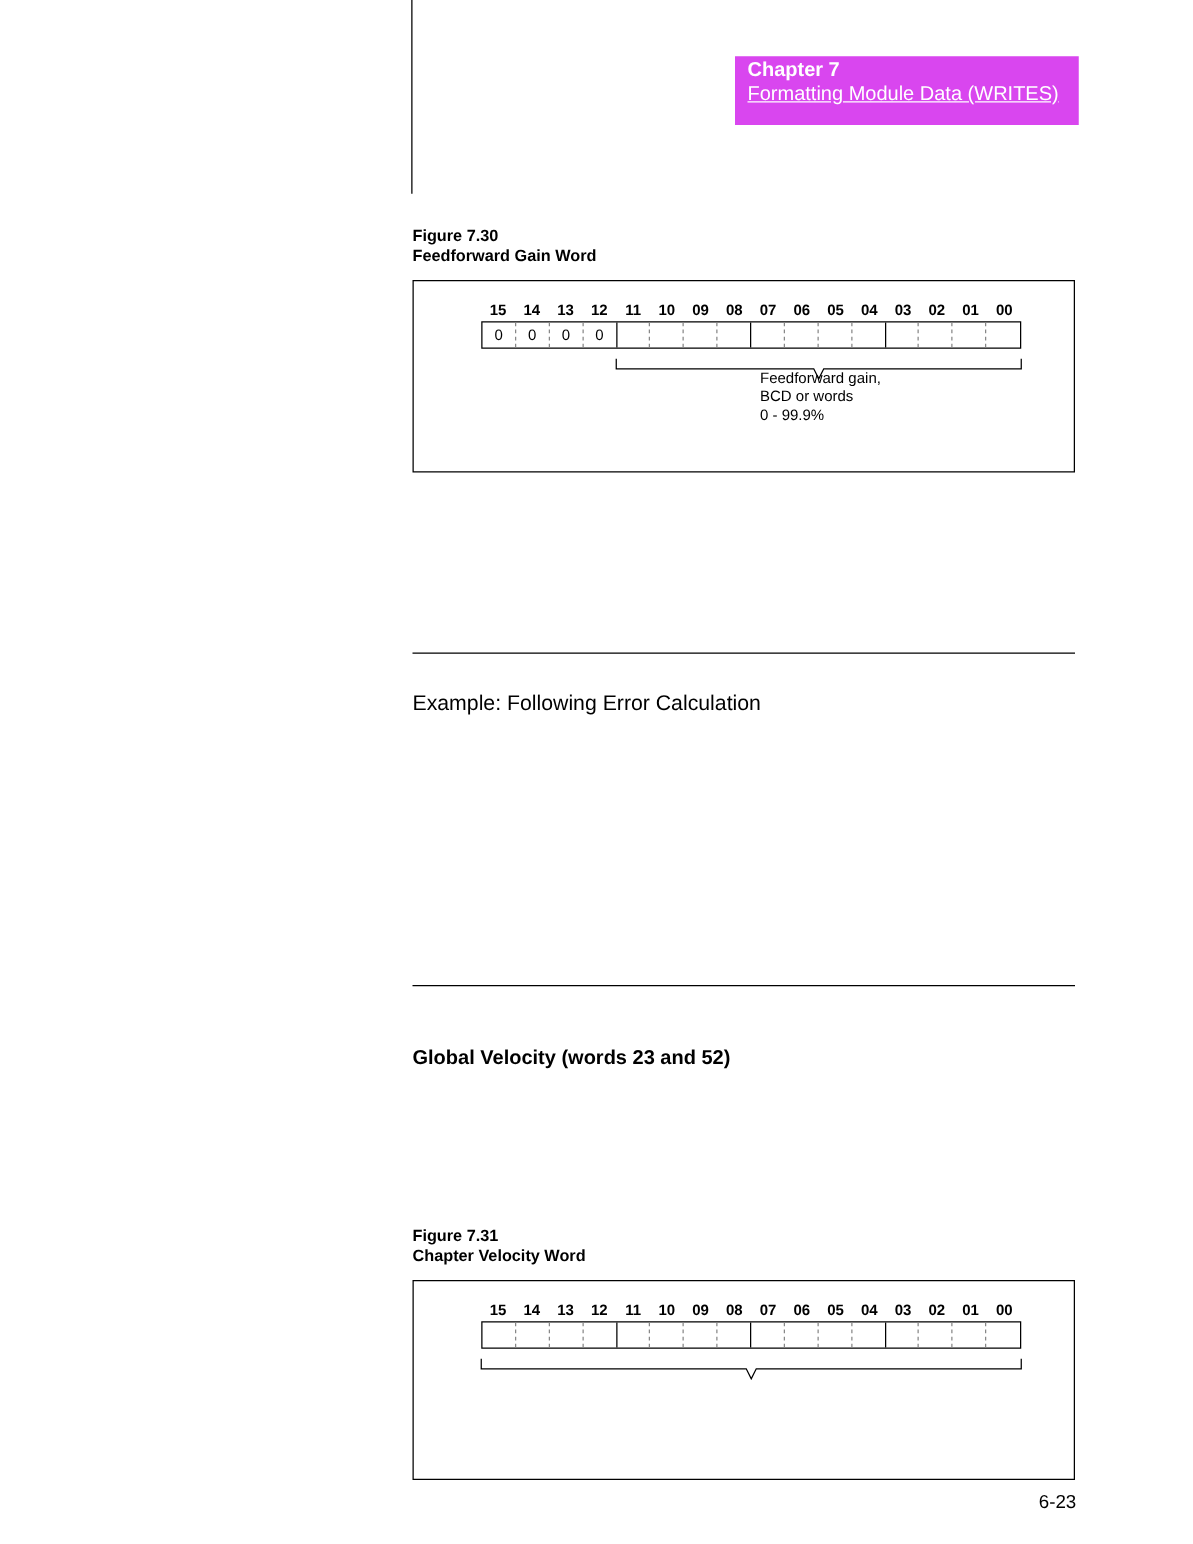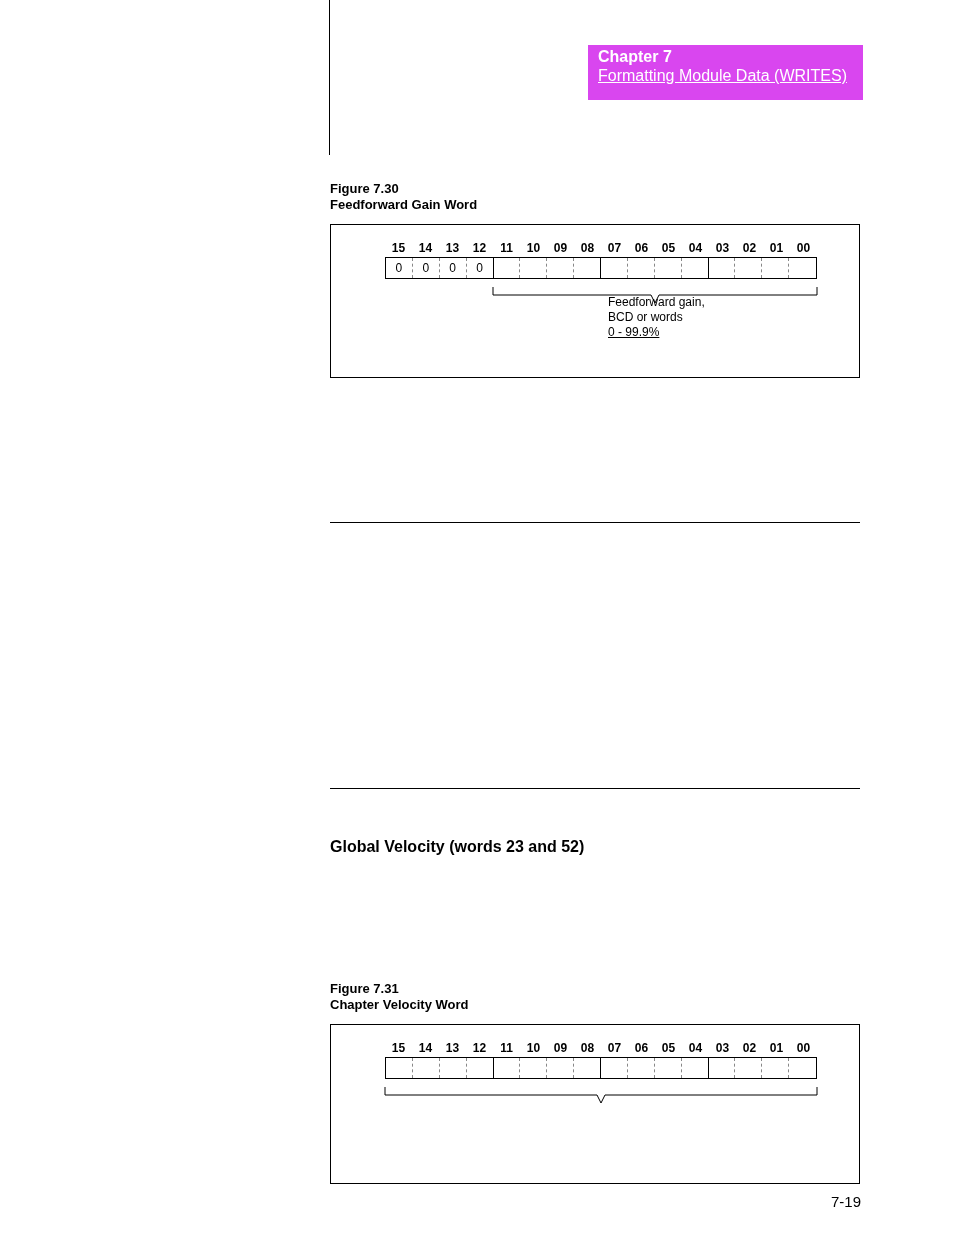--- a/index.html
+++ b/index.html
@@ -204,25 +204,26 @@
       <div class="cell"></div>
     </div>
 
     <svg class="svg-overlay" width="530" height="154">
 
       <path d="M 162 62 L 162 70 L 320 70 L 324 78 L 328 70 L 486 70 L 486 62" fill="none" stroke="#000" stroke-width="1"></path>
     </svg>
     <div class="annot" style="left:254px; top:70px;margin-left:23px;">
       <div>Feedforward gain,</div>
       <div>BCD or words</div>
-      <div style="text-decoration: underline;">0 - 99.9%</div>
+      <div style="">0 - 99.9%</div>
     </div>
   </div>
 
   <div class="hr hr1"></div>
+  <div class="example-text">Example: Following Error Calculation</div>
   <div class="hr hr2"></div>
 
   <div class="section-heading">Global Velocity (words 23 and 52)</div>
 
   <div class="fig-caption fig2-cap">
     <div>Figure 7.31</div>
     <div>Chapter Velocity Word</div>
   </div>
 
   <div class="diagram diag2">
@@ -262,14 +263,14 @@
       <div class="cell sep-dash"></div>
       <div class="cell"></div>
     </div>
 
     <svg class="svg-overlay" width="530" height="160">
 
       <path d="M 54 62 L 54 70 L 266 70 L 270 78 L 274 70 L 486 70 L 486 62" fill="none" stroke="#000" stroke-width="1"></path>
     </svg>
   </div>
 
-  <div class="page-num">7-19</div>
+  <div class="page-num">6-23</div>
 </div>
 
 </body></html>

